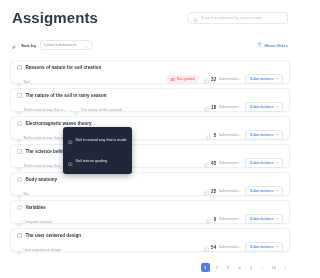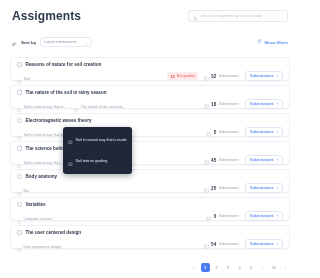--- a/index.html
+++ b/index.html
@@ -11,21 +11,21 @@
     overflow: hidden;
   }
   .page { width: 300px; height: 278px; position: relative; padding: 0 10px; }
 
   
   .header {
     display: flex; align-items: center; justify-content: space-between;
     padding: 9px 2px 0 2px;
   }
   .page-title {
-    font-size: 12px; font-weight: bold; letter-spacing: .1px; color: #2f3a4c;
+    font-size: 15px; font-weight: bold; letter-spacing: .1px; color: #2f3a4c;
   }
   .search-box {
     display: flex; align-items: center; gap: 3px;
     width: 100px; height: 12px;
     border: 1px solid #e6e9ef; border-radius: 3px;
     background: #fff; padding: 0 4px;
   }
   .search-box .ic { flex: 0 0 auto; display: block; }
   .search-input {
     border: 0; outline: 0; width: 100%;

